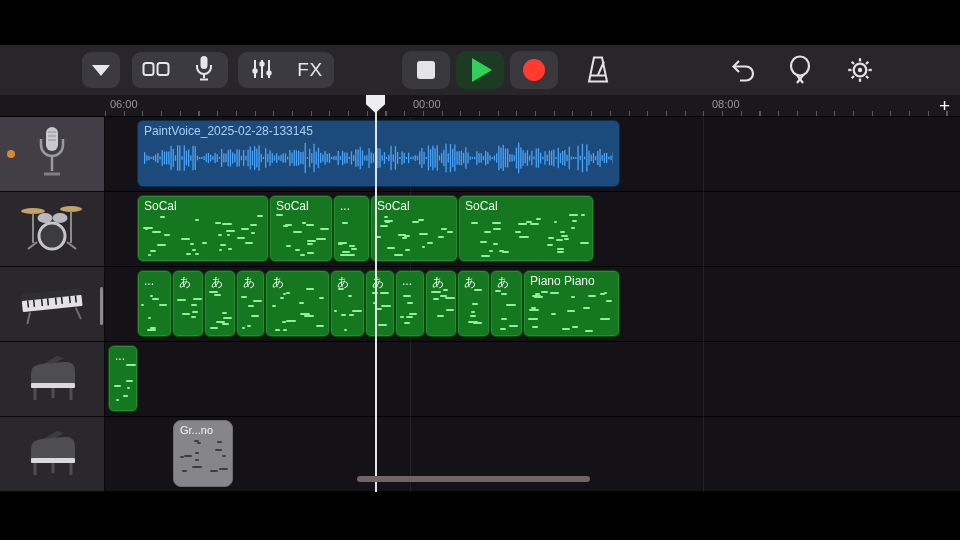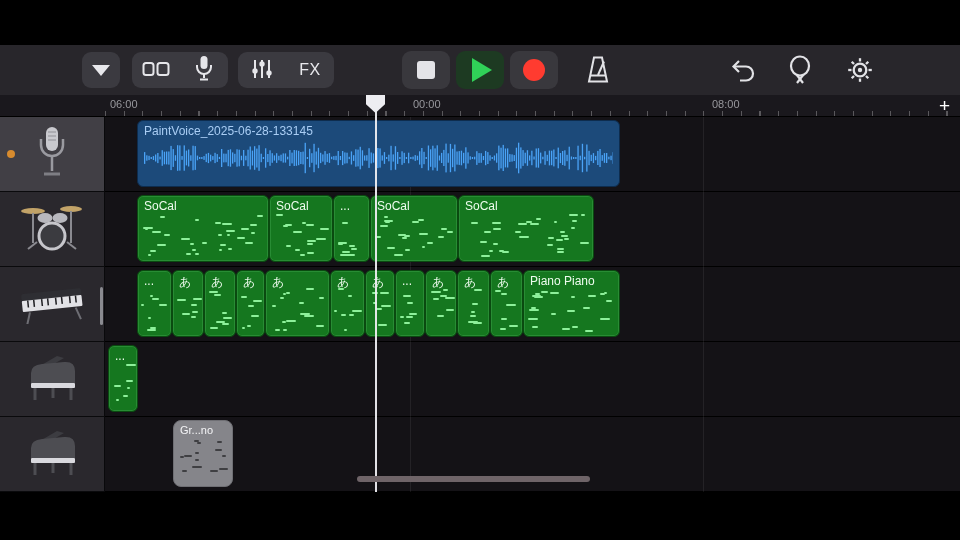--- a/index.html
+++ b/index.html
@@ -5,21 +5,21 @@
   html,body{margin:0;padding:0;background:#000;}
   .stage{position:relative;width:960px;height:540px;background:#000;overflow:hidden;
          font-family:"Liberation Sans", sans-serif;-webkit-font-smoothing:antialiased;}
   
   .toolbar{position:absolute;top:45px;left:0;width:960px;height:50px;background:#28262b;}
   .tbtn{position:absolute;top:7px;height:36px;background:#3b3a40;border:none;border-radius:9px;
         display:flex;align-items:center;justify-content:center;padding:0;cursor:pointer;}
   .tgroup{position:absolute;top:7px;height:36px;background:#3b3a40;border-radius:9px;display:flex;}
   .tcell{width:48px;height:36px;border:none;background:transparent;display:flex;align-items:center;justify-content:center;padding:0;cursor:pointer;}
   .tri-down{width:0;height:0;border-left:9px solid transparent;border-right:9px solid transparent;border-top:11px solid #e8e8ec;}
-  .fx-text{font-size:16px;color:#e8e8ec;letter-spacing:.5px;}
+  .fx-text{font-size:19px;color:#e8e8ec;letter-spacing:.5px;}
   .transportbtn{position:absolute;top:6px;width:48px;height:38px;border:none;border-radius:9px;background:#39383d;
         display:flex;align-items:center;justify-content:center;padding:0;cursor:pointer;}
   .transportbtn.play{background:#1d3a22;}
   .stop-sq{width:18px;height:18px;border-radius:3px;background:var(--stop_white);}
   .play-tri{width:0;height:0;border-top:12px solid transparent;border-bottom:12px solid transparent;border-left:20px solid var(--accent_play_green);margin-left:4px;}
   .rec-dot{width:22px;height:22px;border-radius:50%;background:var(--record_red);}
   .iconbtn{position:absolute;top:6px;width:40px;height:40px;border:none;background:transparent;
         display:flex;align-items:center;justify-content:center;padding:0;cursor:pointer;}
   
   .ruler{position:absolute;top:95px;left:0;width:960px;height:22px;background:#1a181d;border-bottom:1px solid #000;box-sizing:border-box;}
@@ -235,21 +235,21 @@
             <line x1="50" y1="36" x2="50" y2="48" stroke="#4d4d52" stroke-width="3"></line>
             <line x1="32" y1="36" x2="32" y2="46" stroke="#4d4d52" stroke-width="3"></line>
           </svg></span>
       </div>
     </div>
 
   <div class="timeline" id="timeline">
       <div class="grid" style="left: 305px;"></div>
       <div class="grid" style="left: 598px;"></div>
       <div class="region audio" style="left: 32px; top: 3px; width: 483px;">
-        <span class="rlabel">PaintVoice_2025-06-28-133145</span>
+        <span class="rlabel">PaintVoice_2025-02-28-133145</span>
         <svg class="wave" width="469" height="34">
           <rect x="0.0" y="11.1" width="1.3" height="11.8" fill="#4aa3f7"></rect>
           <rect x="2.2" y="14.3" width="1.3" height="5.4" fill="#4aa3f7"></rect>
           <rect x="4.4" y="14.8" width="1.3" height="4.3" fill="#4aa3f7"></rect>
           <rect x="6.6" y="16.0" width="1.3" height="2.0" fill="#4aa3f7"></rect>
           <rect x="8.8" y="15.1" width="1.3" height="3.9" fill="#4aa3f7"></rect>
           <rect x="11.0" y="13.5" width="1.3" height="7.0" fill="#4aa3f7"></rect>
           <rect x="13.2" y="12.0" width="1.3" height="10.1" fill="#4aa3f7"></rect>
           <rect x="15.4" y="15.6" width="1.3" height="2.8" fill="#4aa3f7"></rect>
           <rect x="17.6" y="9.2" width="1.3" height="15.6" fill="#4aa3f7"></rect>

